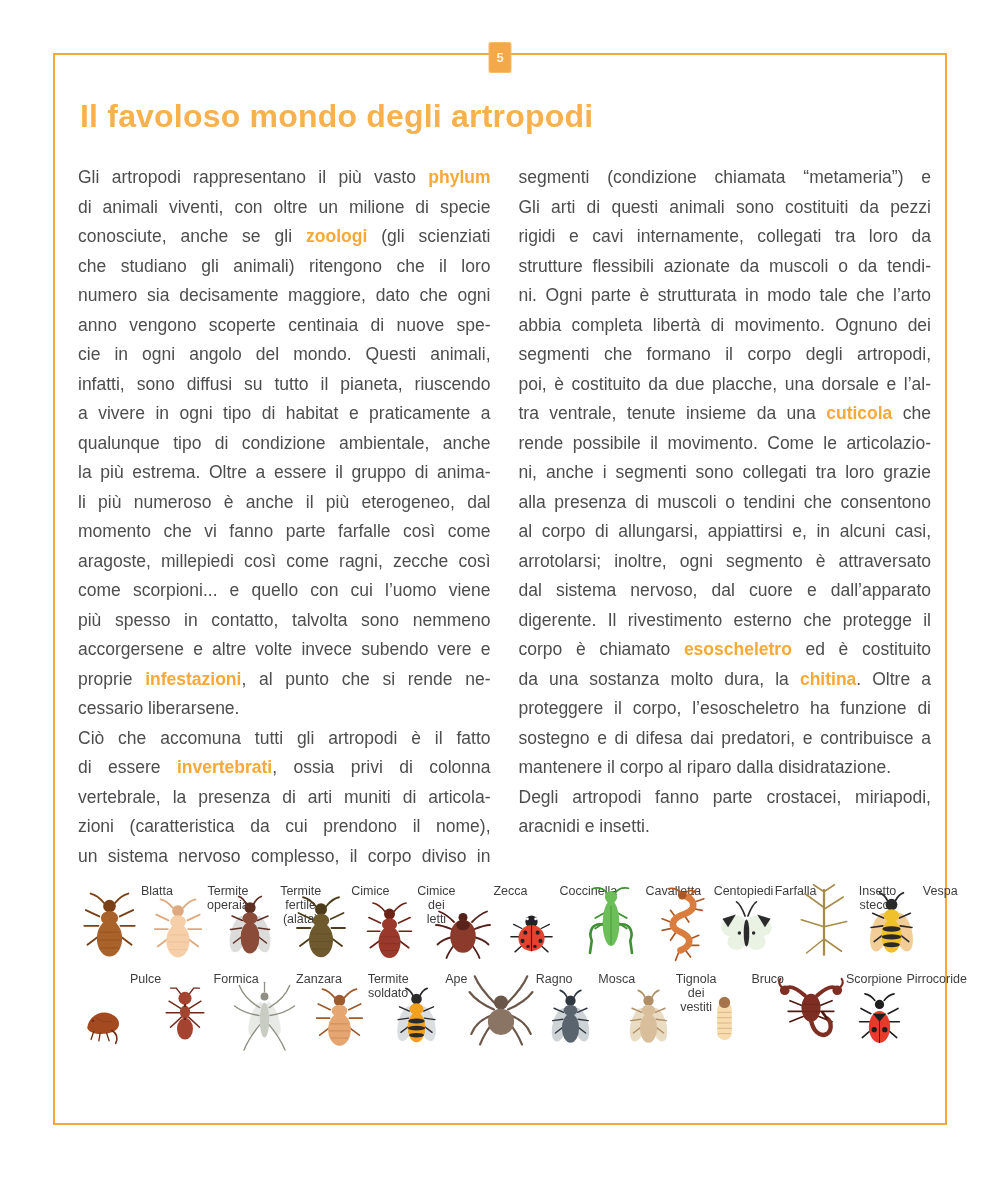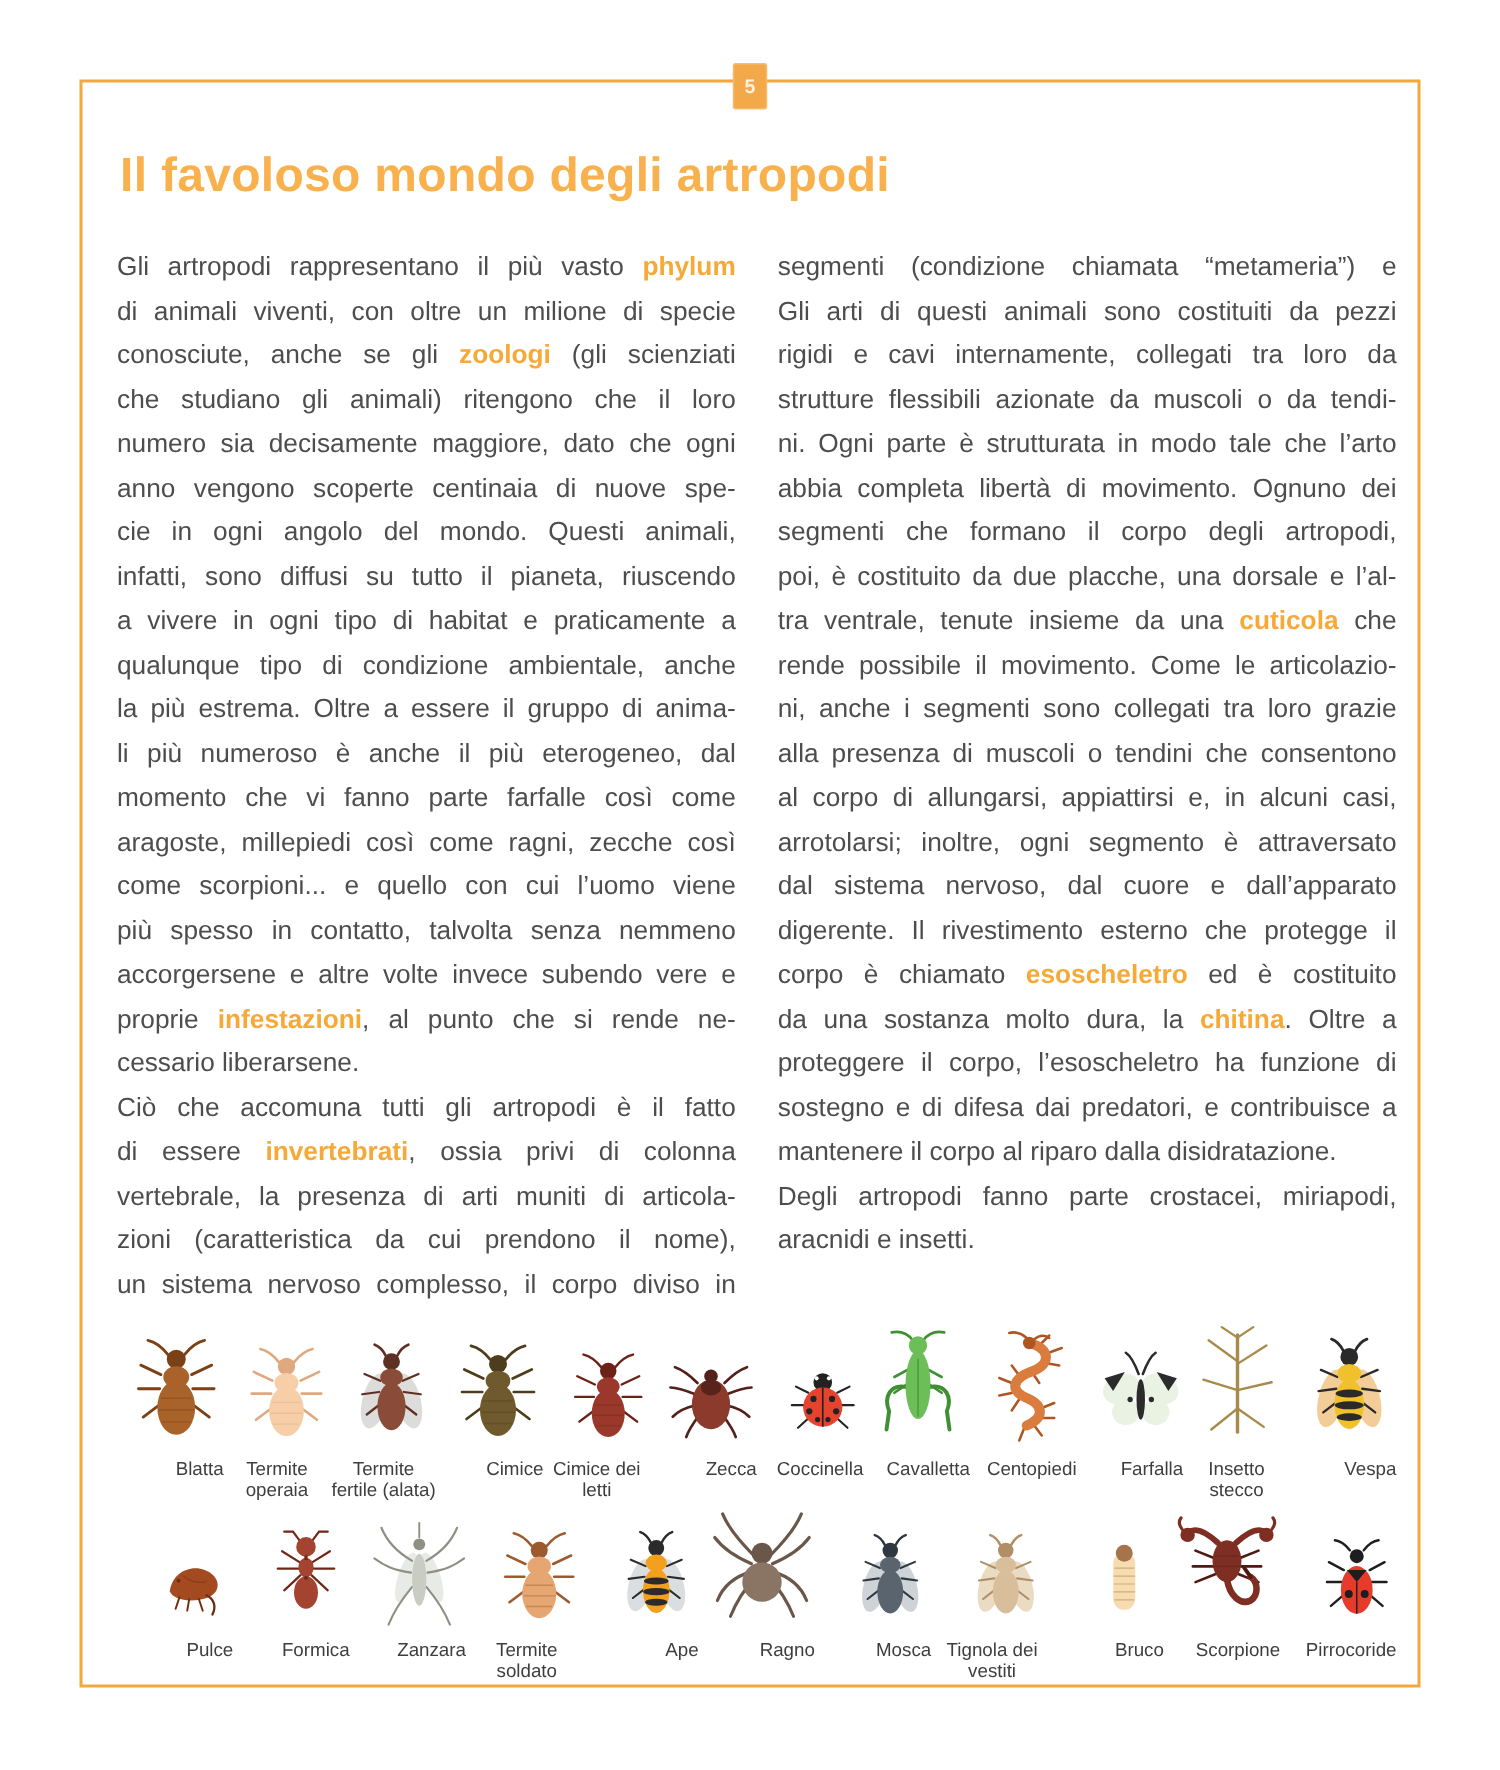--- a/index.html
+++ b/index.html
@@ -29,21 +29,21 @@
   .col{flex:1;min-width:0;}
   .line{
     font-size:17.5px;line-height:29.5px;color:var(--body,#4D4D4F);
     white-space:nowrap;overflow:visible;
     text-align:justify;text-align-last:justify;text-justify:inter-word;
   }
   .line.end{text-align-last:left;}
   .hl{color:var(--hl,#F7A937);font-weight:bold;}
   .figure{margin-top:8px;}
   .fig-row{display:flex;align-items:flex-start;}
-  .fig-cell{flex:1;min-width:0;display:flex;flex-direction:column;align-items:flex-end;}
+  .fig-cell{flex:1;min-width:0;display:flex;flex-direction:row;align-items:flex-start;}
   .fig-art{height:88px;display:flex;align-items:flex-end;justify-content:center;}
   .fig-label{
     font-size:12.5px;line-height:14px;color:#3E3E40;text-align:center;
     margin-top:5px;max-width:74px;
   }
 </style>
 </head>
 <body style="--accent: #F3A94A; --border: #F2A83B; --title: #F9B14E; --hl: #F7A937; --body: #4D4D4F;">
 
 <div class="frame">
@@ -60,21 +60,21 @@
           <div class="line">anno vengono scoperte centinaia di nuove spe-</div>
           <div class="line">cie in ogni angolo del mondo. Questi animali,</div>
           <div class="line">infatti, sono diffusi su tutto il pianeta, riuscendo</div>
           <div class="line">a vivere in ogni tipo di habitat e praticamente a</div>
           <div class="line">qualunque tipo di condizione ambientale, anche</div>
           <div class="line">la più estrema. Oltre a essere il gruppo di anima-</div>
           <div class="line">li più numeroso è anche il più eterogeneo, dal</div>
           <div class="line">momento che vi fanno parte farfalle così come</div>
           <div class="line">aragoste, millepiedi così come ragni, zecche così</div>
           <div class="line">come scorpioni... e quello con cui l’uomo viene</div>
-          <div class="line">più spesso in contatto, talvolta senza nemmeno</div>
+          <div class="line">più spesso in contatto, talvolta sono nemmeno</div>
           <div class="line">accorgersene e altre volte invece subendo vere e</div>
           <div class="line">proprie <b class="hl">infestazioni</b>, al punto che si rende ne-</div>
           <div class="line end">cessario liberarsene.</div>
           <div class="line">Ciò che accomuna tutti gli artropodi è il fatto</div>
           <div class="line">di essere <b class="hl">invertebrati</b>, ossia privi di colonna</div>
           <div class="line">vertebrale, la presenza di arti muniti di articola-</div>
           <div class="line">zioni (caratteristica da cui prendono il nome),</div>
           <div class="line">un sistema nervoso complesso, il corpo diviso in</div>
         </div>
       <div class="col">

